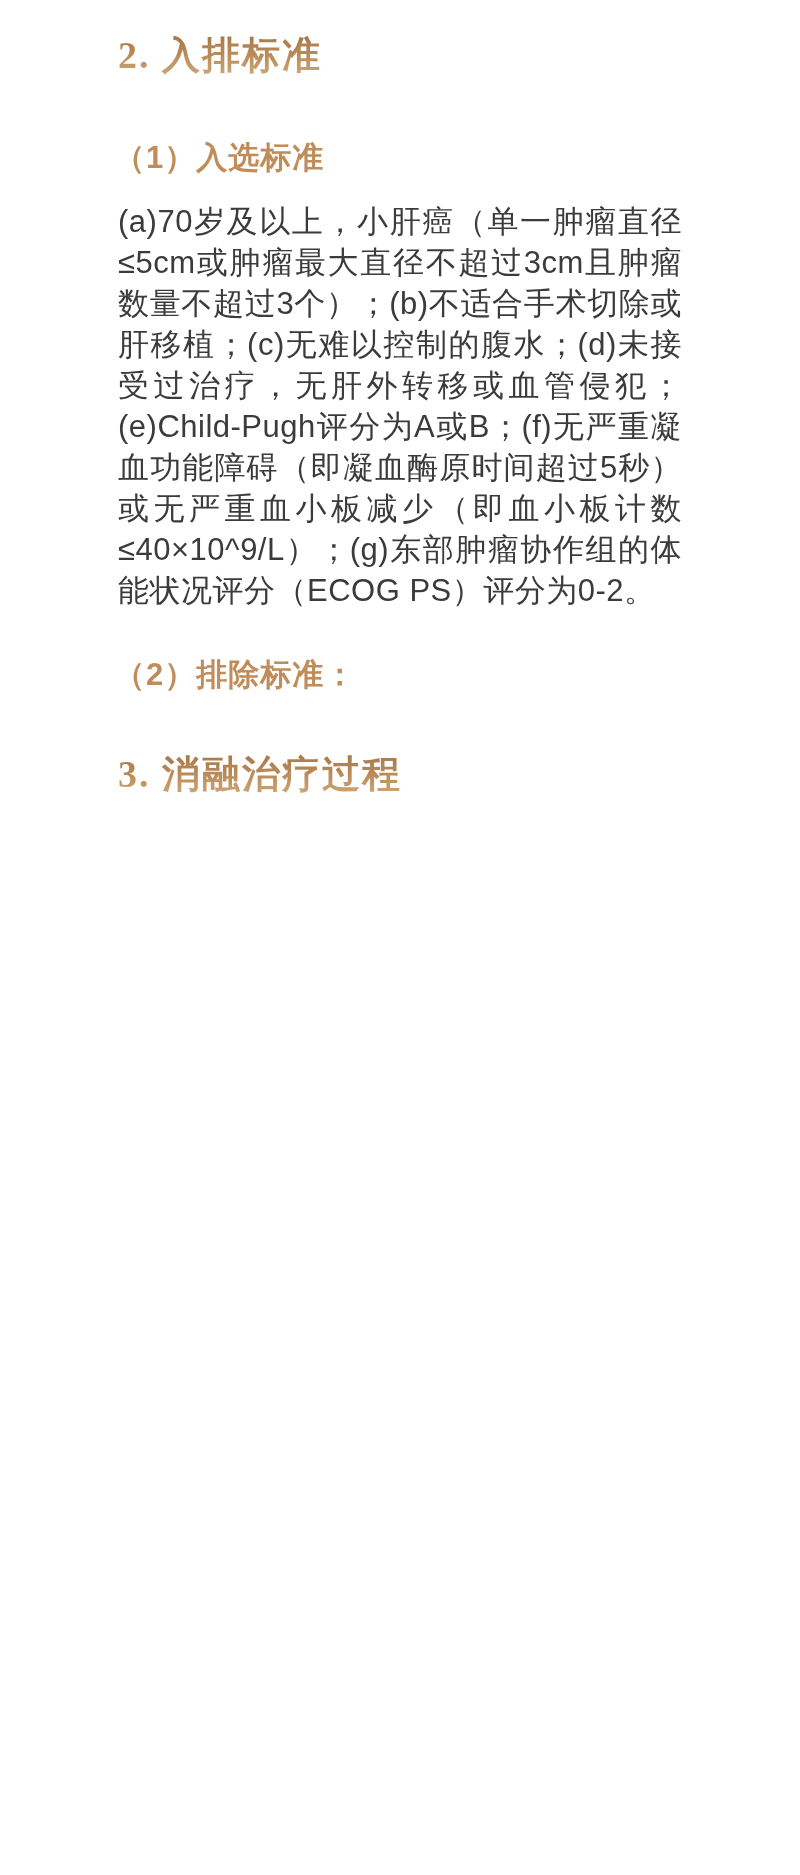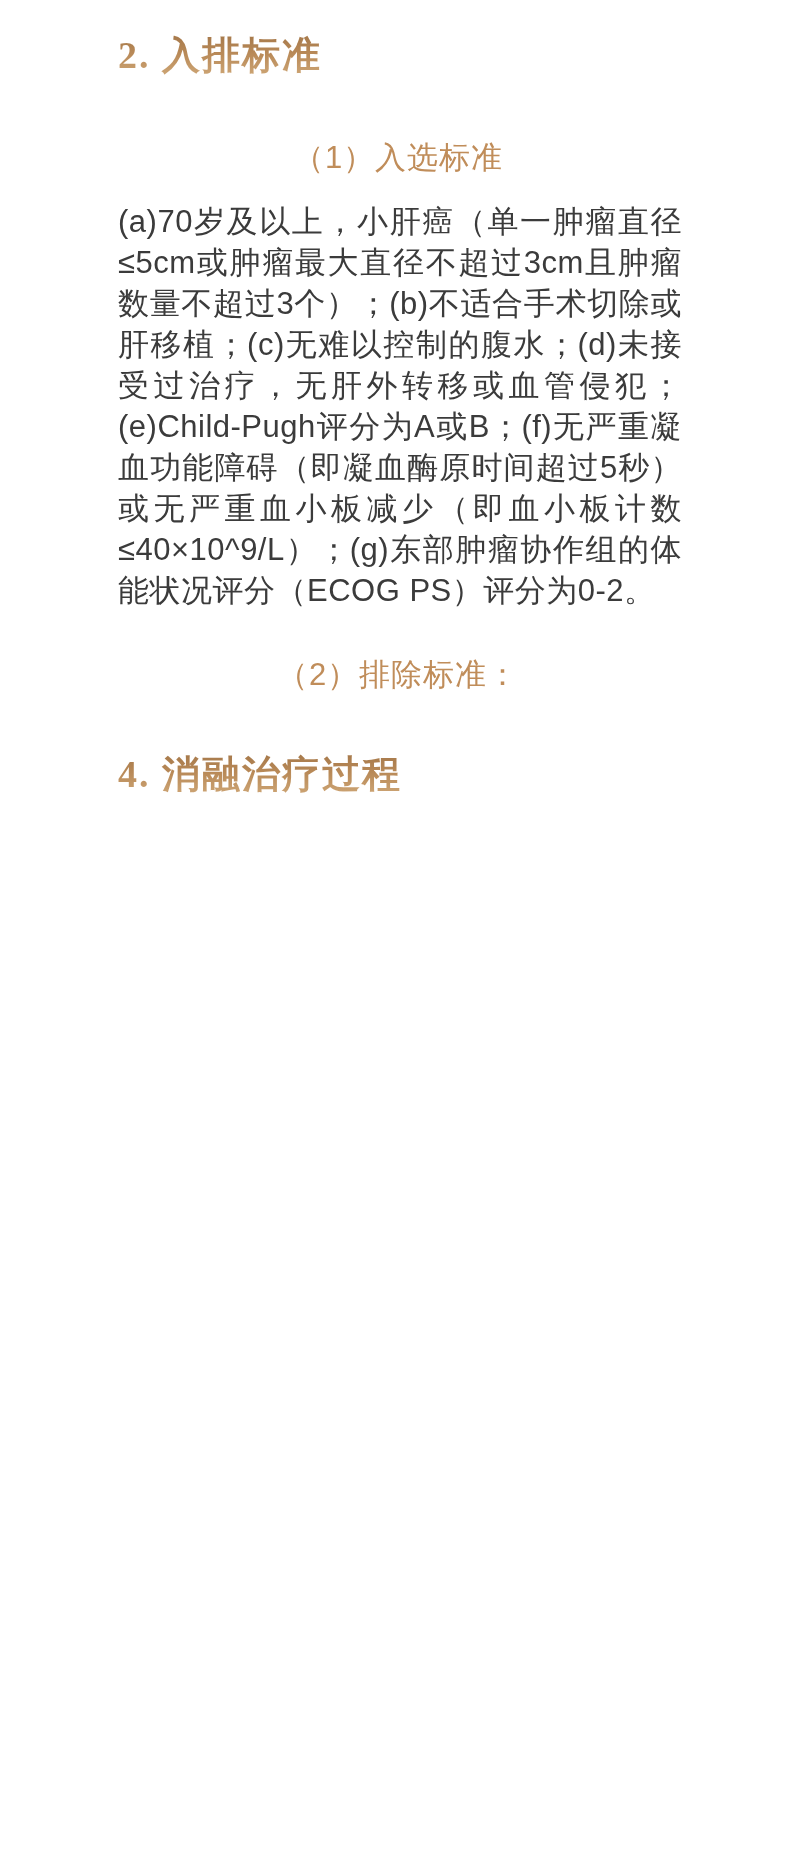--- a/index.html
+++ b/index.html
@@ -31,26 +31,25 @@
     background-clip: text;
     -webkit-text-fill-color: transparent;
     color: #b28355; 
   }
   .section-title.second {
     margin-top: 60px;
   }
   
   .sub-title {
     margin: 62px 0 0 -4px;
-    font-weight: 400;
+    font-weight: 700;
     font-size: 31px;
     line-height: 1.15;
     letter-spacing: 1px;
     color: #c08d5a;
-    text-align: center;
   }
   .sub-title.second {
     margin-top: 46px;
   }
   
   .body-text {
     margin: 26px 0 0 0;
     font-size: 31px;
     line-height: 41px;
     letter-spacing: 0.5px;
@@ -69,16 +68,16 @@
 
   <h2 class="section-title">2. 入排标准</h2>
 
   <h3 class="sub-title">（1）入选标准</h3>
 
   <p class="body-text">(a)70岁及以上，小肝癌（单一肿瘤直径≤5cm或肿瘤最大直径不超过3cm且肿瘤数量不超过3个）；(b)不适合手术切除或肝移植；(c)无难以控制的腹水；(d)未接受过治疗，无肝外转移或血管侵犯；(e)Child-Pugh评分为A或B；(f)无严重凝血功能障碍（即凝血酶原时间超过5秒）或无严重血小板减少（即血小板计数≤40×10^9/L）；(g)东部肿瘤协作组的体能状况评分（ECOG PS）评分为0-2。</p>
 
   <h3 class="sub-title second">（2）排除标准：</h3>
 
 
-  <h2 class="section-title second">4. 消融治疗过程</h2>
+  <h2 class="section-title second">3. 消融治疗过程</h2>
 
 
 </article>
 
 </body></html>

